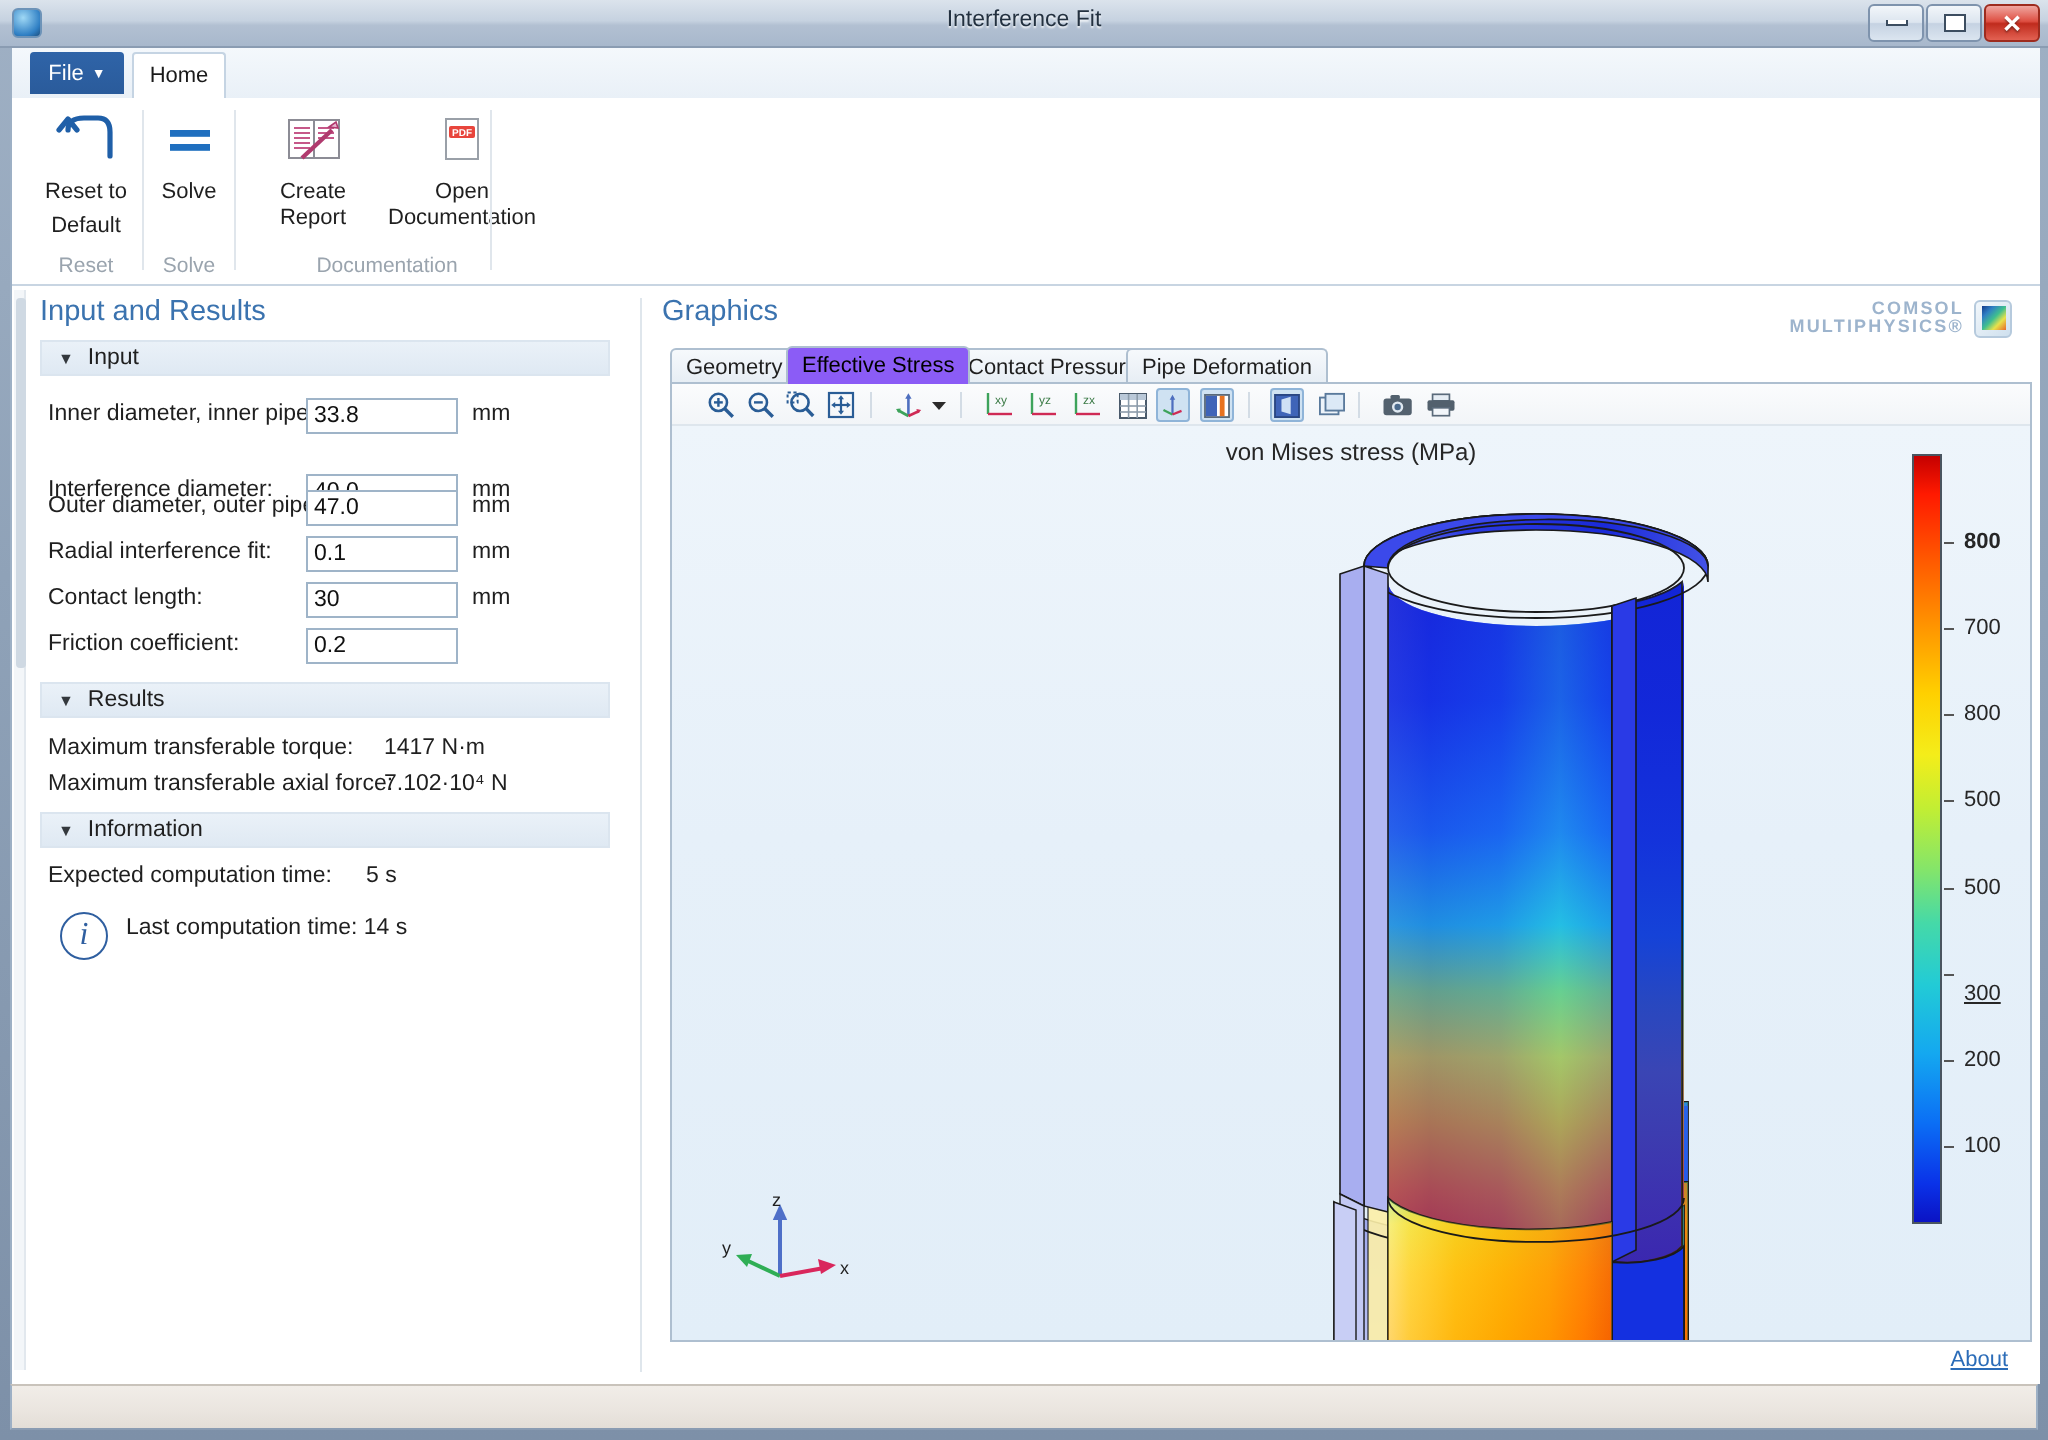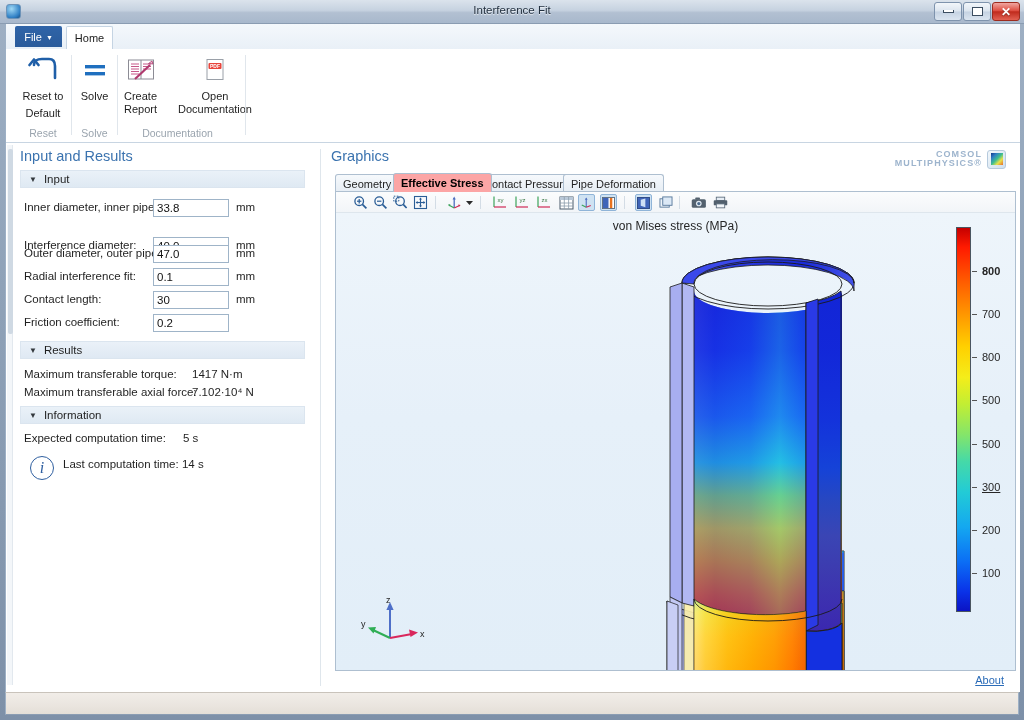--- a/index.html
+++ b/index.html
@@ -225,21 +225,21 @@
   }
   .gfx-tab {
     position: absolute; top: 0; height: 18px;
     border: 1px solid #aebfd0; border-bottom: none;
     background: linear-gradient(180deg,#f6f9fc 0%, #e6edf4 100%);
     font-size: 11px; color: #1f1f1f;
     display: flex; align-items: center; padding: 0 7px;
     border-radius: 3px 3px 0 0;
   }
   .gfx-tab.active {
-    background: #fca5a5; color: #000; height: 19px; z-index: 3; font-weight: bold;
+    background: #8b5cf6; color: #000; height: 19px; z-index: 3;
   }
 
   
   #gfx-box {
     position: absolute; left: 9px; top: 48px; width: 681px; height: 480px;
     border: 1px solid #aebfd0; background: #ffffff;
   }
   #gfx-toolbar {
     position: absolute; left: 0; top: 0; width: 679px; height: 21px;
     background: linear-gradient(180deg,#fbfcfd 0%, #f2f5f8 100%);
@@ -346,21 +346,21 @@
               <rect x="4" y="8" width="20" height="3.4" fill="#1f6fbf"></rect>
               <rect x="4" y="15" width="20" height="3.4" fill="#1f6fbf"></rect>
             </svg>
           </span>
           <span class="lbl">Solve</span>
         </div>
         <div class="group-label">Solve</div>
       </div>
       <div class="ribbon-sep" style="left:111px;"></div>
 
-      <div class="ribbon-group" style="left:108px;width:127px;">
+      <div class="ribbon-group" style="left:124px;width:127px;">
         <div class="ribbon-btn" style="left:0;width:53px;">
           <span class="ico">
             <svg width="30" height="26" viewBox="0 0 30 26">
               <rect x="2.5" y="3" width="25" height="19" fill="#fff" stroke="#8c8c95" stroke-width="1"></rect>
               <line x1="15" y1="3" x2="15" y2="22" stroke="#8c8c95" stroke-width="1"></line>
               <g stroke="#c0467c" stroke-width="0.9">
                 <line x1="5" y1="7" x2="13" y2="7"></line>
                   <line x1="5" y1="9.5" x2="13" y2="9.5"></line>
                 <line x1="5" y1="12" x2="13" y2="12"></line>
                   <line x1="5" y1="14.5" x2="13" y2="14.5"></line>
@@ -815,21 +815,21 @@
               <div class="cb-lbl" style="top:39px;font-weight:bold;">800</div>
               <div class="cb-tick" style="top:87px;"></div>
               <div class="cb-lbl" style="top:82px;">700</div>
               <div class="cb-tick" style="top:130px;"></div>
               <div class="cb-lbl" style="top:125px;">800</div>
               <div class="cb-tick" style="top:173px;"></div>
               <div class="cb-lbl" style="top:168px;">500</div>
               <div class="cb-tick" style="top:217px;"></div>
               <div class="cb-lbl" style="top:212px;">500</div>
               <div class="cb-tick" style="top:260px;"></div>
-              <div class="cb-lbl" style="top:255px;text-decoration:underline;">300</div>
+              <div class="cb-lbl" style="top:265px;text-decoration:underline;">300</div>
               <div class="cb-tick" style="top:303px;"></div>
               <div class="cb-lbl" style="top:298px;">200</div>
               <div class="cb-tick" style="top:346px;"></div>
               <div class="cb-lbl" style="top:341px;">100</div>
             </div>
 
             <div id="triad">
               <svg width="70" height="56" viewBox="0 0 70 56">
 
                 <line x1="30" y1="44" x2="30" y2="14" stroke="#4e6fc8" stroke-width="2"></line>

